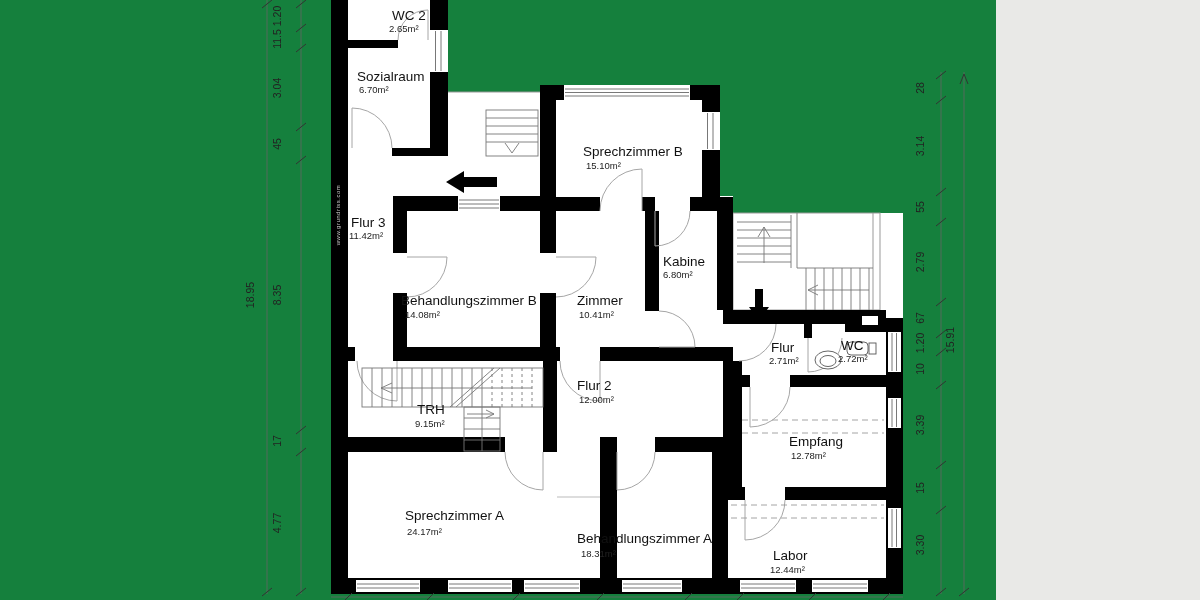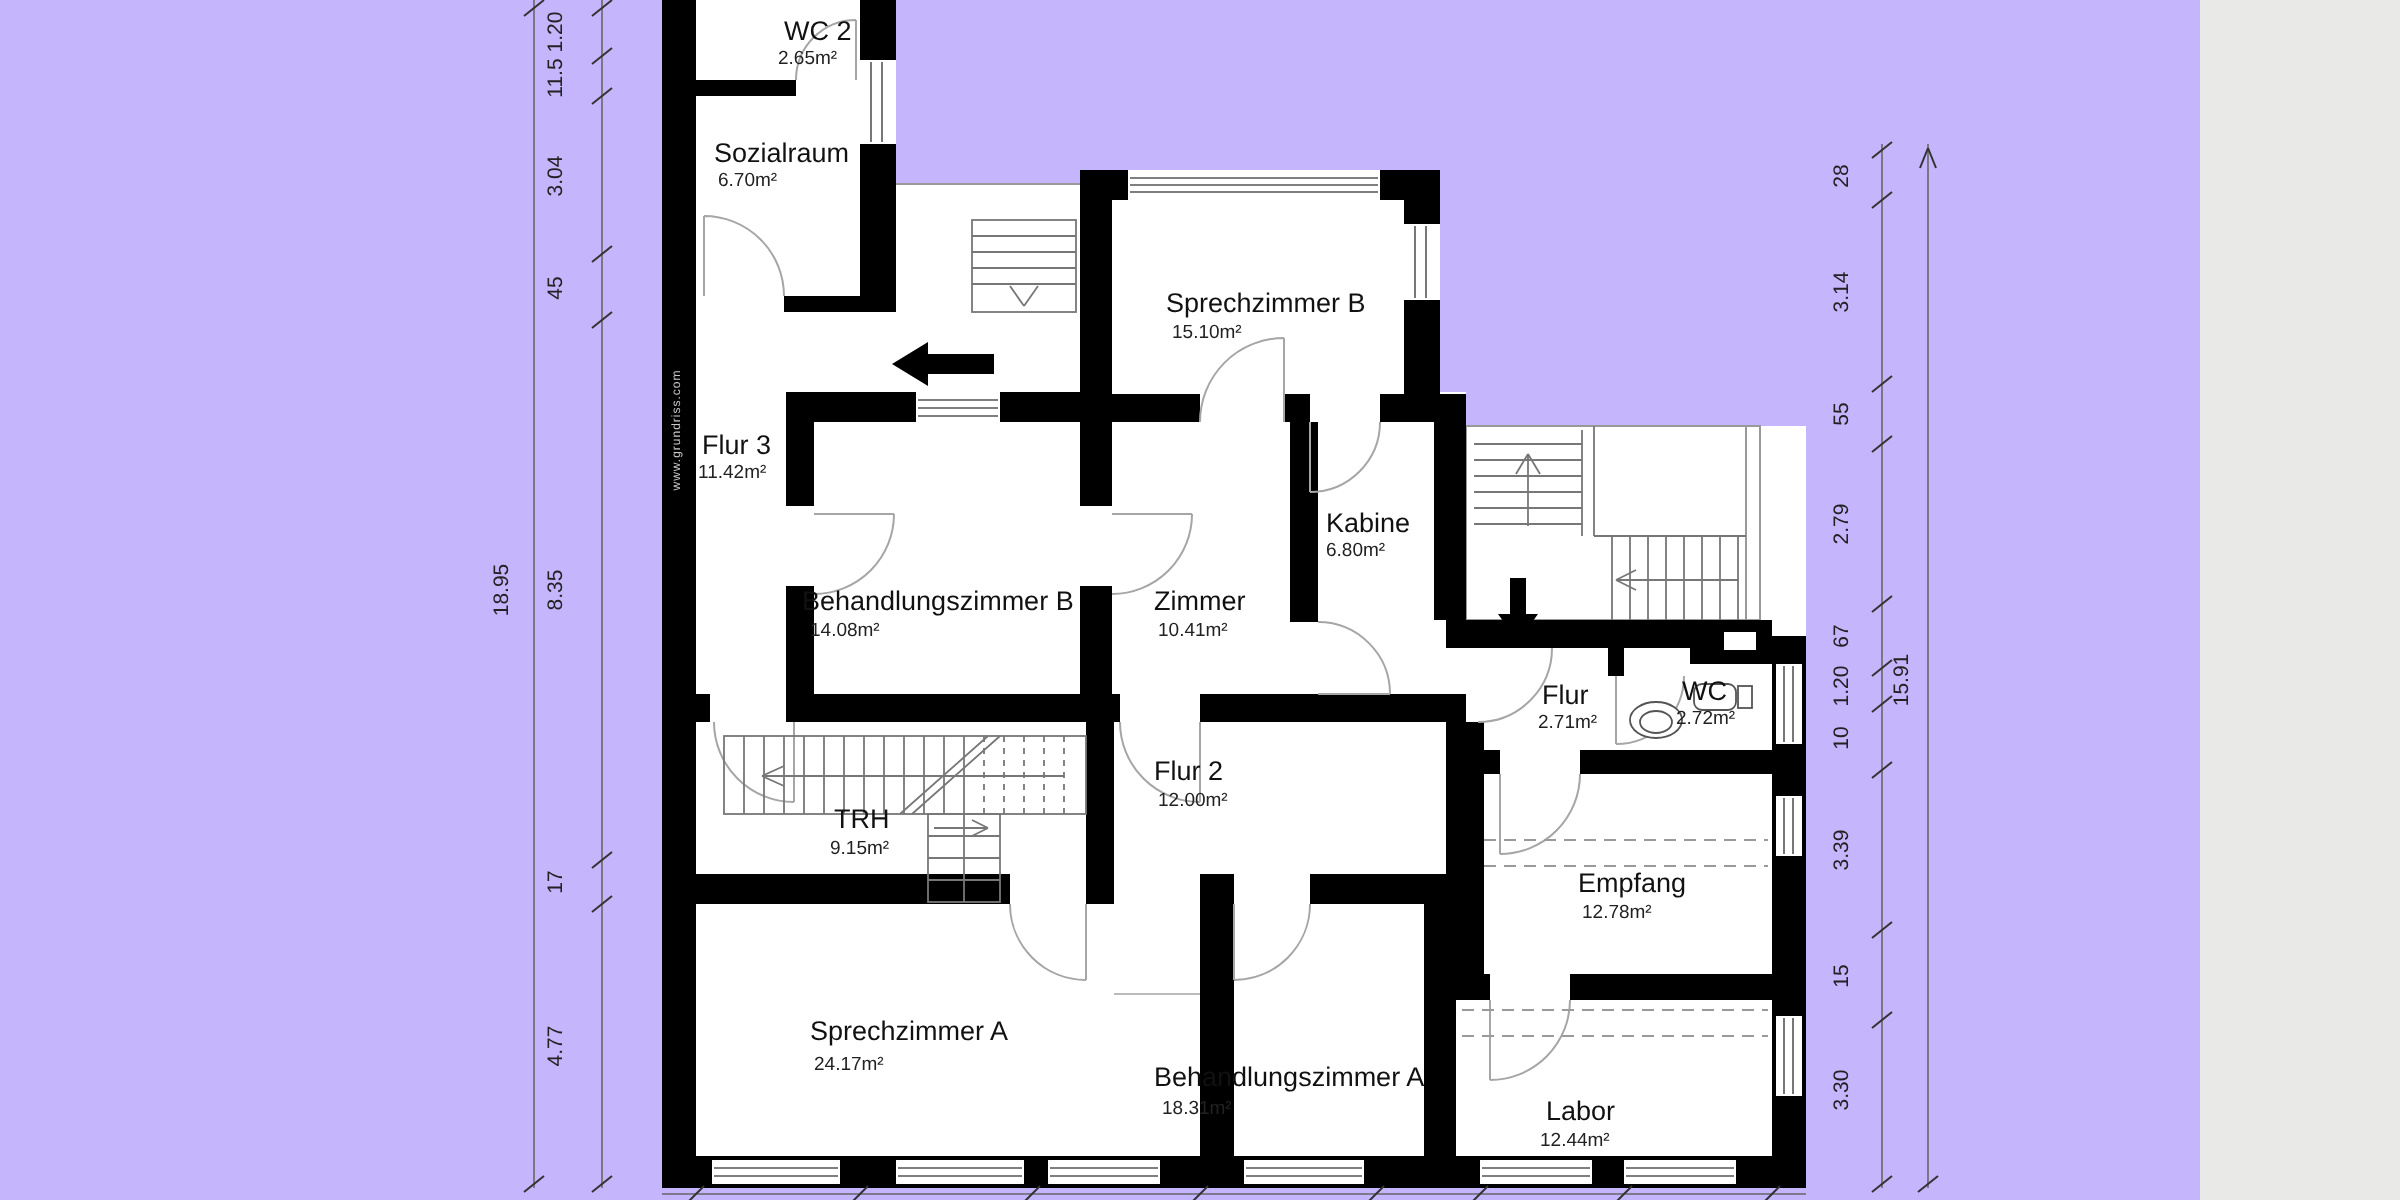--- a/index.html
+++ b/index.html
@@ -1,16 +1,16 @@
 <!DOCTYPE html>
 <html><head>
 <meta charset="utf-8">
 <style>
   html,body{margin:0;padding:0;background:#e9e9e7;font-family:"Liberation Sans",sans-serif;}
-  #stage{position:relative;width:1100px;height:600px;background:#c4b5fd;overflow:hidden;}
+  #stage{position:relative;width:996px;height:600px;background:#15803d;overflow:hidden;}
   svg{display:block;}
   text{font-family:"Liberation Sans",sans-serif;}
   .room-name{font-size:13.5px;fill:#111;}
   .room-area{font-size:9.5px;fill:#222;}
   .dim{font-size:10.5px;fill:#222;}
   .wm{font-size:6px;fill:#c9c9c9;letter-spacing:.5px;}
 </style>
 </head>
 <body>
 

